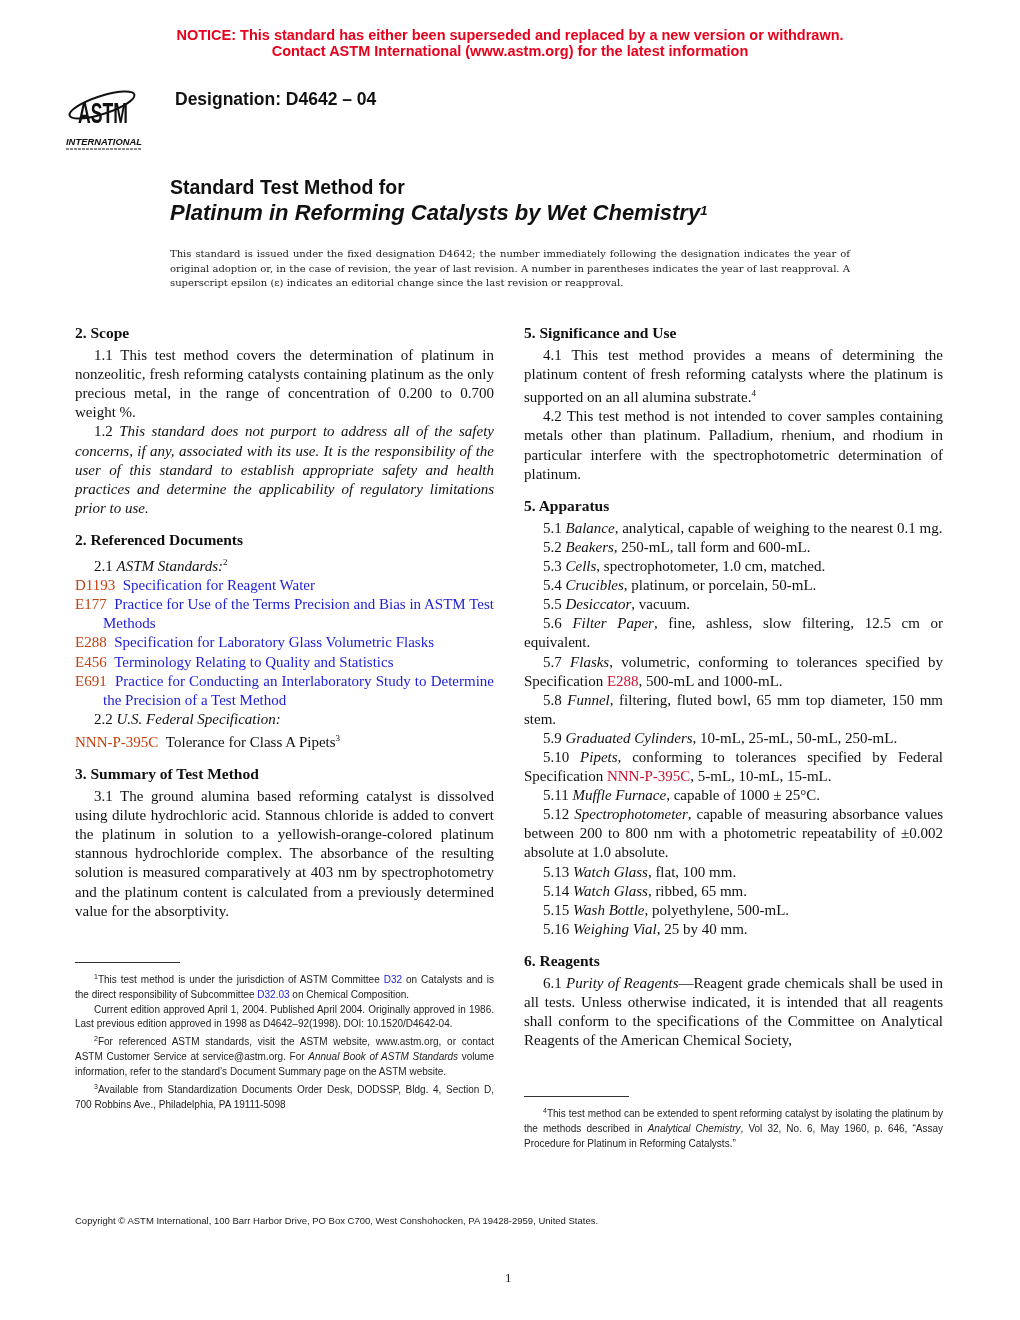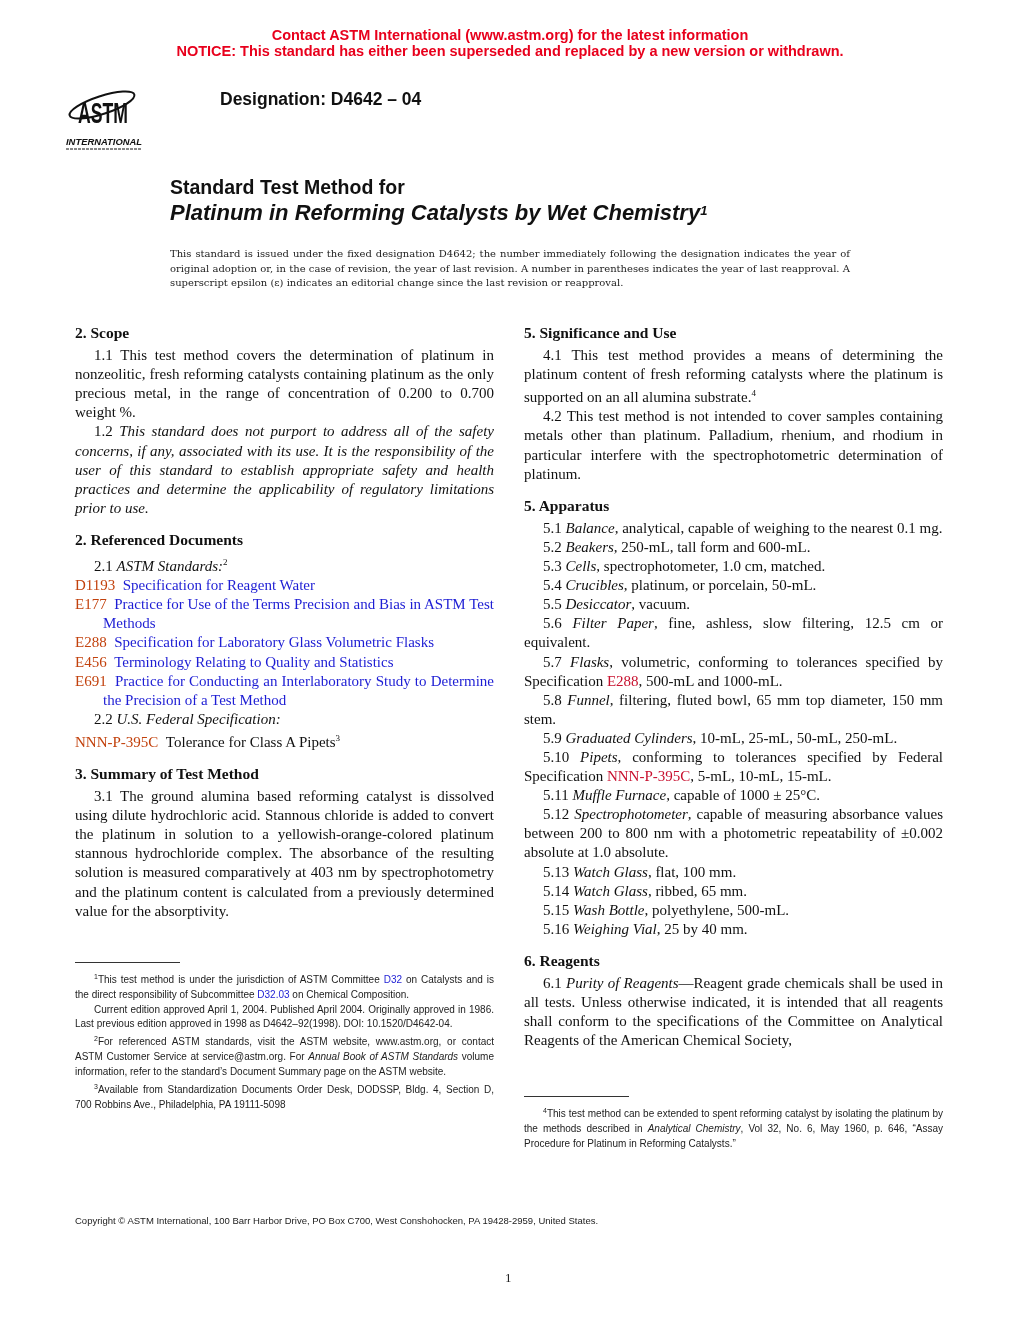--- a/index.html
+++ b/index.html
@@ -1,21 +1,21 @@
 <!DOCTYPE html>
 <html><head>
 <meta charset="utf-8">
 <style>
   html, body { margin: 0; padding: 0; background: #fff; }
   body { width: 1020px; height: 1320px; position: relative; overflow: hidden; color: #111; }
   .notice { position: absolute; left: 0; width: 1020px; top: 27px; text-align: center; color: #e8001c;
     font-family: "Liberation Sans", sans-serif; font-weight: bold; font-size: 14.5px; line-height: 16px; }
   .logo { position: absolute; left: 64px; top: 75px; width: 100px; height: 80px; }
   .designation { position: absolute; left: 175px; top: 89px; font-family: "Liberation Sans", sans-serif;
-    font-size: 17.5px; font-weight: bold; margin-left: 45px; }
+    font-size: 17.5px; font-weight: bold; }
   .title { position: absolute; left: 170px; top: 175px; font-family: "Liberation Sans", sans-serif;
     font-weight: bold; color: #111; }
   .title .l1 { font-size: 19.5px; line-height: 24px; }
   .title .l2 { font-size: 22px; line-height: 27px; font-style: italic; }
   .title sup { font-size: 13px; vertical-align: top; position: relative; top: -2px; }
   .preamble { position: absolute; left: 170px; top: 247px; width: 680px; font-family: "DejaVu Serif", serif;
     font-size: 10px; line-height: 14.5px; text-align: justify; color: #222; }
   .col { position: absolute; font-family: "Liberation Serif", serif; font-size: 15px; line-height: 19.1px; color: #111; }
   .col.left { left: 75px; top: 323px; width: 419px; }
   .col.right { left: 524px; top: 323px; width: 419px; }
@@ -36,22 +36,22 @@
   .footnotes.right { left: 524px; top: 1104px; width: 419px; }
   .footnotes p { text-indent: 19px; }
   .footnotes sup { font-size: 7px; }
   .copyright { position: absolute; left: 75px; top: 1215px; font-family: "Liberation Sans", sans-serif; font-size: 9.5px; color: #222; text-align: center; }
   .pagenum { position: absolute; left: 505px; top: 1270px; font-family: "Liberation Serif", serif; font-size: 13px; color: #222; }
 </style>
 </head>
 <body>
 
 <div class="notice">
+  <div>NOTICE: This standard has either been superseded and replaced by a new version or withdrawn.</div>
   <div>Contact ASTM International (www.astm.org) for the latest information</div>
-  <div>NOTICE: This standard has either been superseded and replaced by a new version or withdrawn.</div>
 </div>
 
 <div class="logo">
   <svg width="100" height="80" viewBox="0 0 100 80">
     <ellipse cx="38" cy="30" rx="34" ry="9" fill="none" stroke="#111" stroke-width="2" transform="rotate(-18 38 30)"></ellipse>
     <text x="14" y="48" font-family="Liberation Sans, sans-serif" font-weight="bold" font-size="30" fill="#111" textLength="50" lengthAdjust="spacingAndGlyphs">ASTM</text>
     <text x="2" y="70" font-family="Liberation Sans, sans-serif" font-weight="bold" font-style="italic" font-size="9" fill="#111" textLength="76" lengthAdjust="spacingAndGlyphs">INTERNATIONAL</text>
     <line x1="2" y1="74" x2="78" y2="74" stroke="#111" stroke-width="1" stroke-dasharray="3 1"></line>
   </svg>
 </div>

